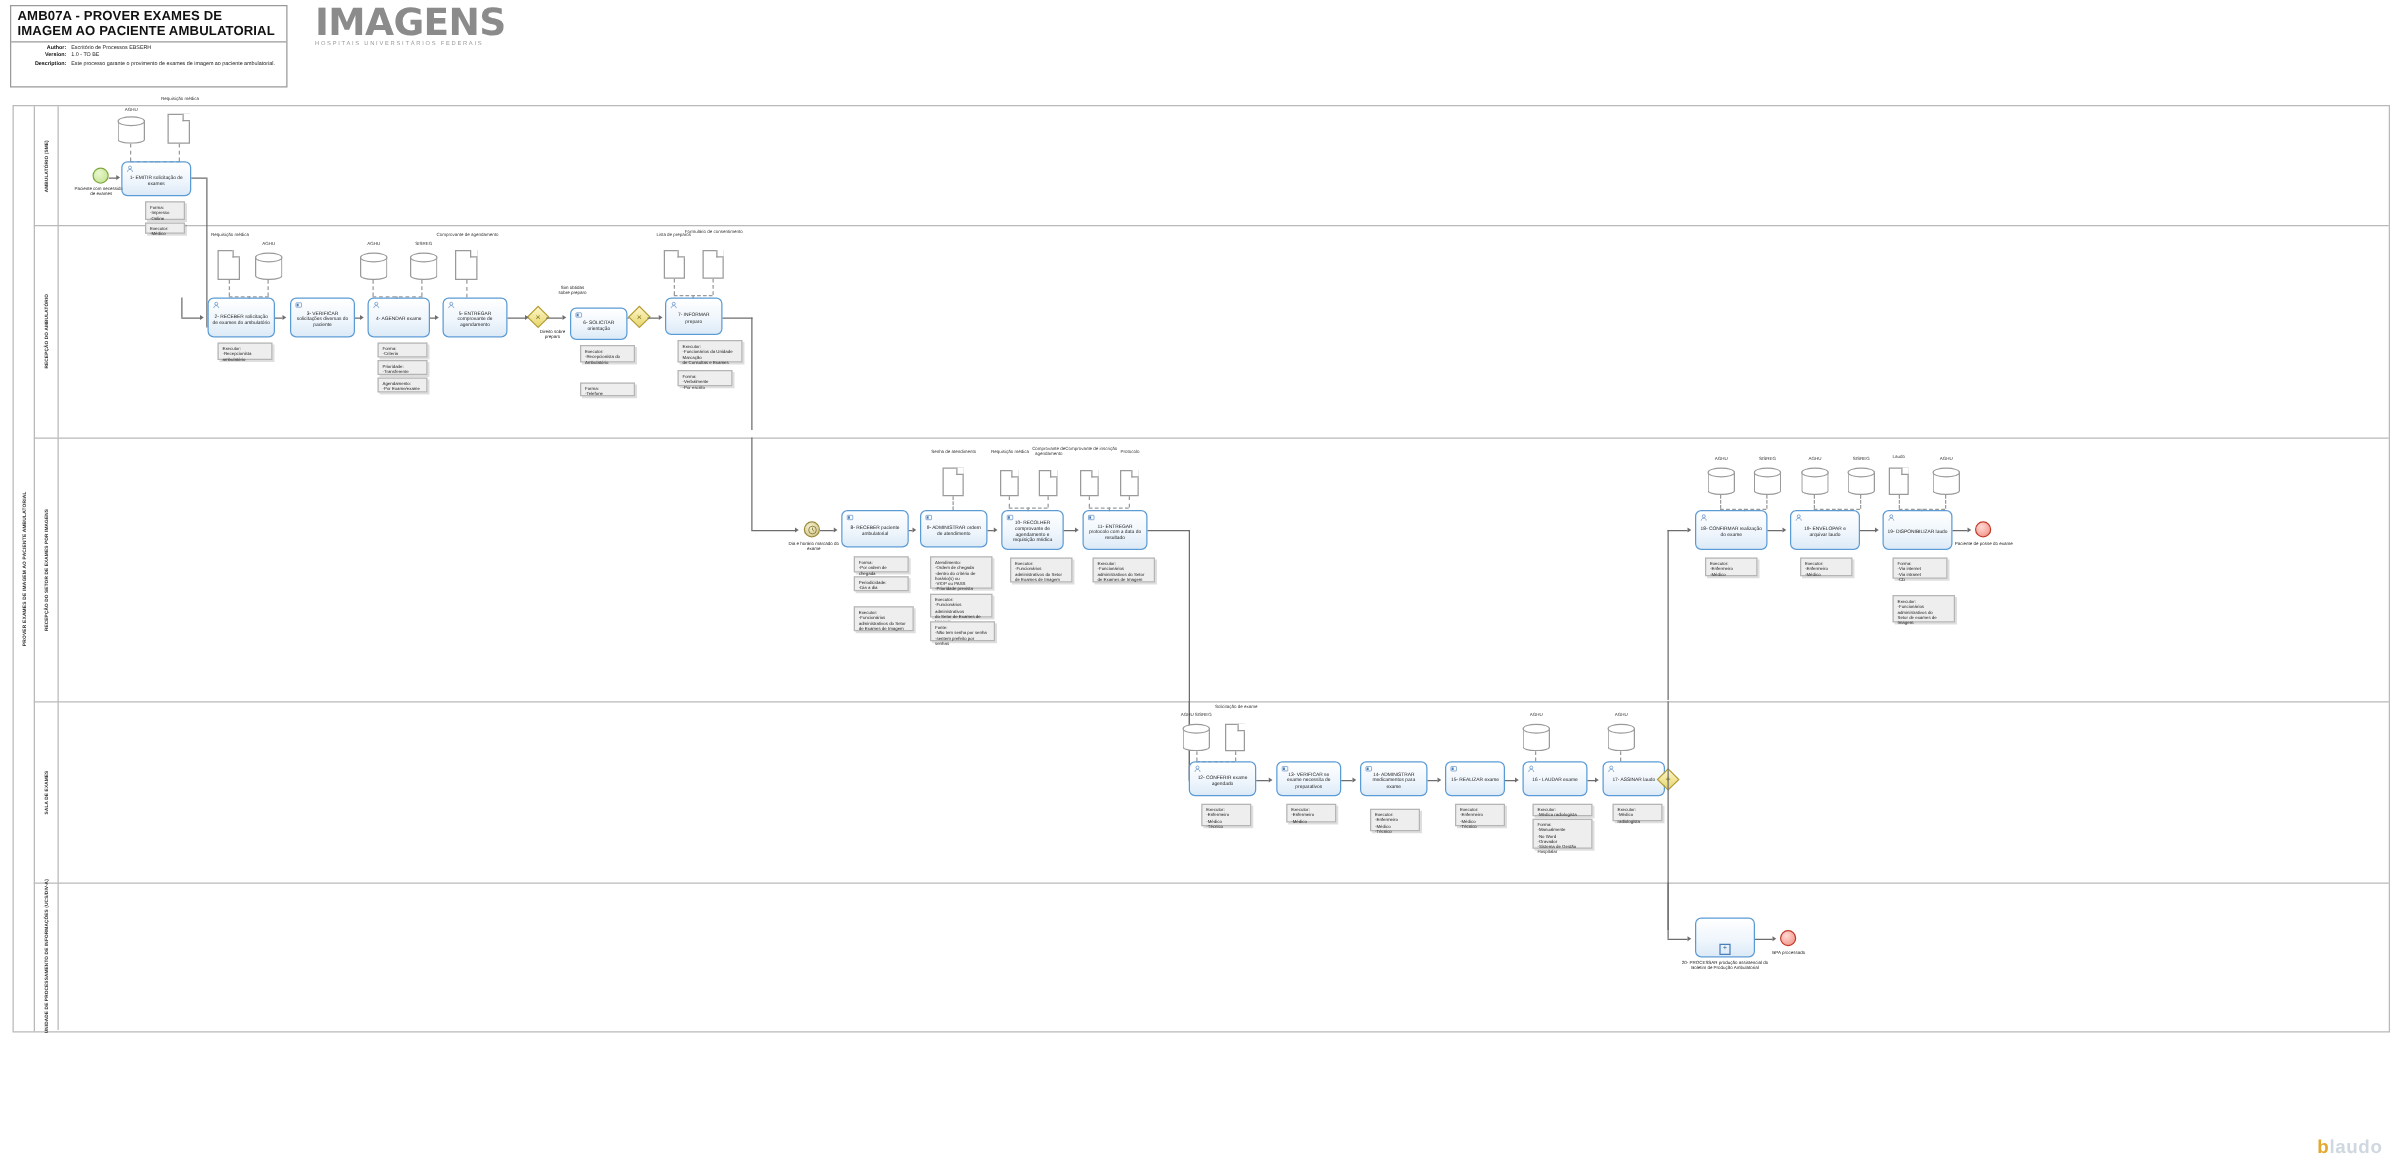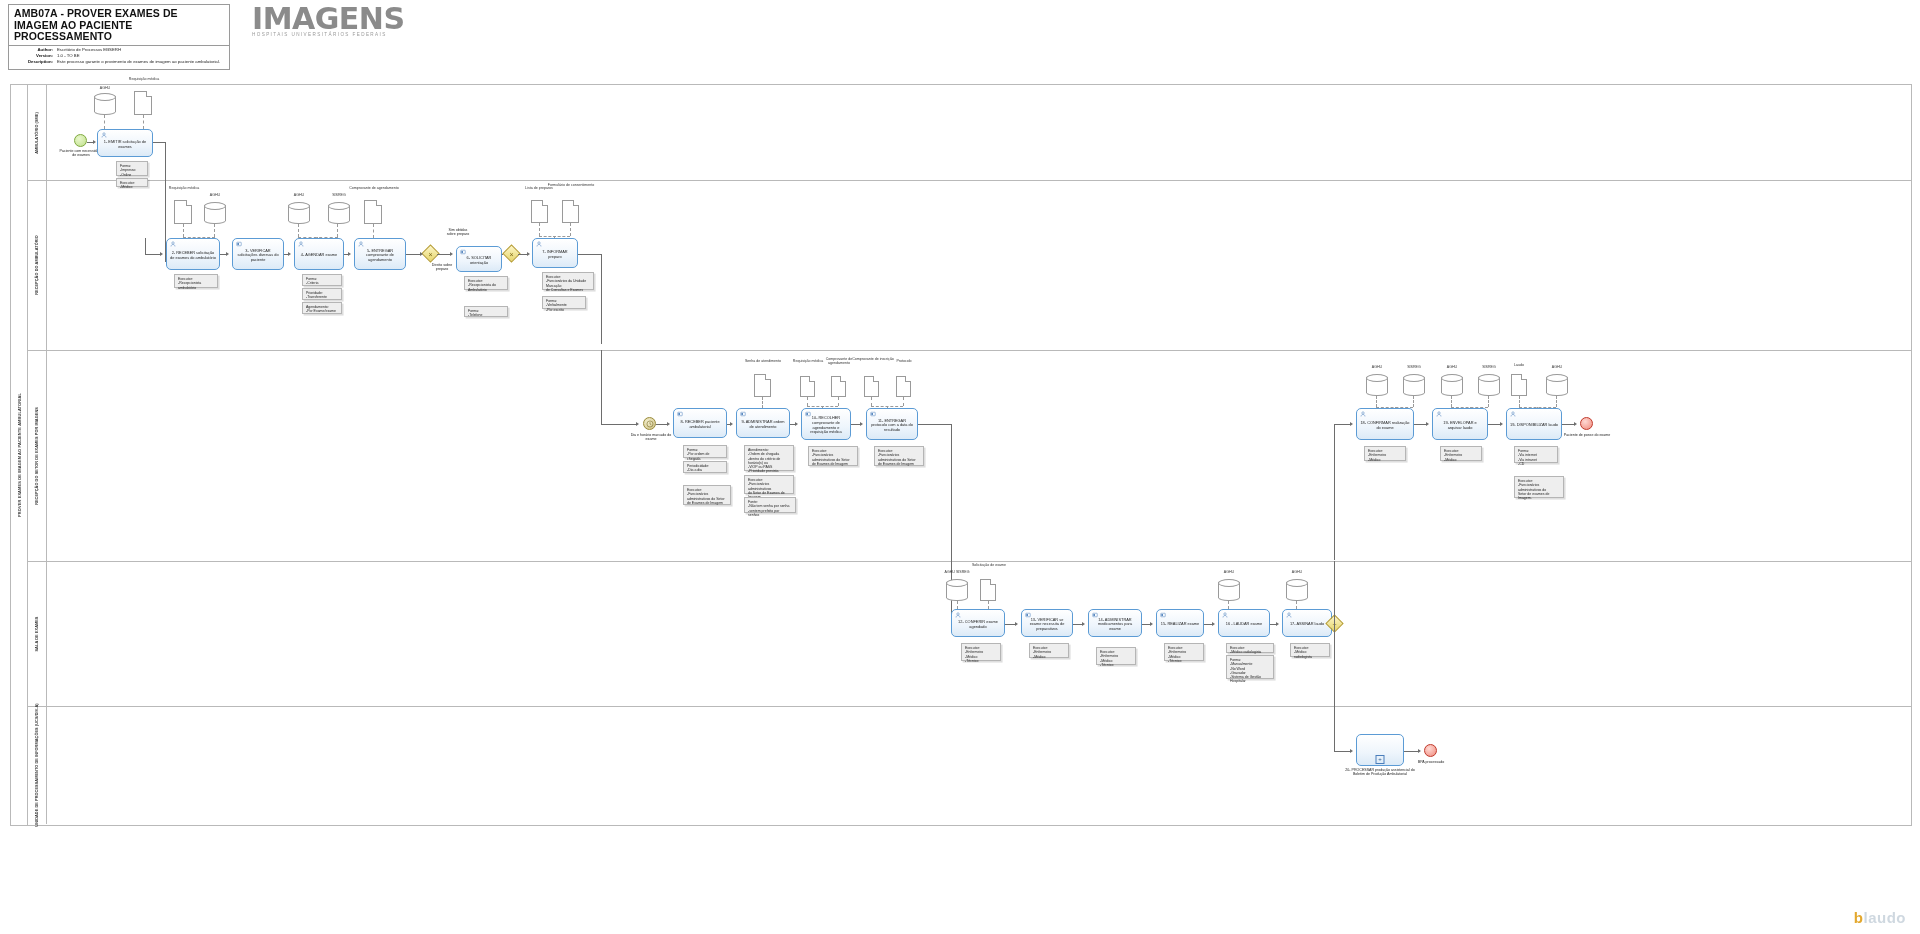--- a/index.html
+++ b/index.html
@@ -63,21 +63,21 @@
   .dfl{position:absolute;border-top:.8px dashed #9a9a9a;}
   .dfl.v{border-top:none;border-left:.8px dashed #9a9a9a;}
 
   #wm{position:absolute;right:14px;bottom:8px;font-size:15px;color:#cfd8e0;font-weight:bold;letter-spacing:.5px;}
   #wm i{font-style:normal;color:#e3a82e;}
 </style>
 </head>
 <body>
 
 <div id="header-card">
-  <div id="header-title">AMB07A - PROVER EXAMES DE IMAGEM AO PACIENTE PROCESSAMENTO</div>
+  <div id="header-title">AMB07A - PROVER EXAMES DE IMAGEM AO PACIENTE AMBULATORIAL</div>
   <div class="meta-row">
     <div class="meta-k">Author:</div>
     <div class="meta-v">Escritório de Processos EBSERH</div>
   </div>
   <div class="meta-row">
     <div class="meta-k">Version:</div>
     <div class="meta-v">1.0 - TO BE</div>
   </div>
   <div class="meta-row">
     <div class="meta-k">Description:</div>

